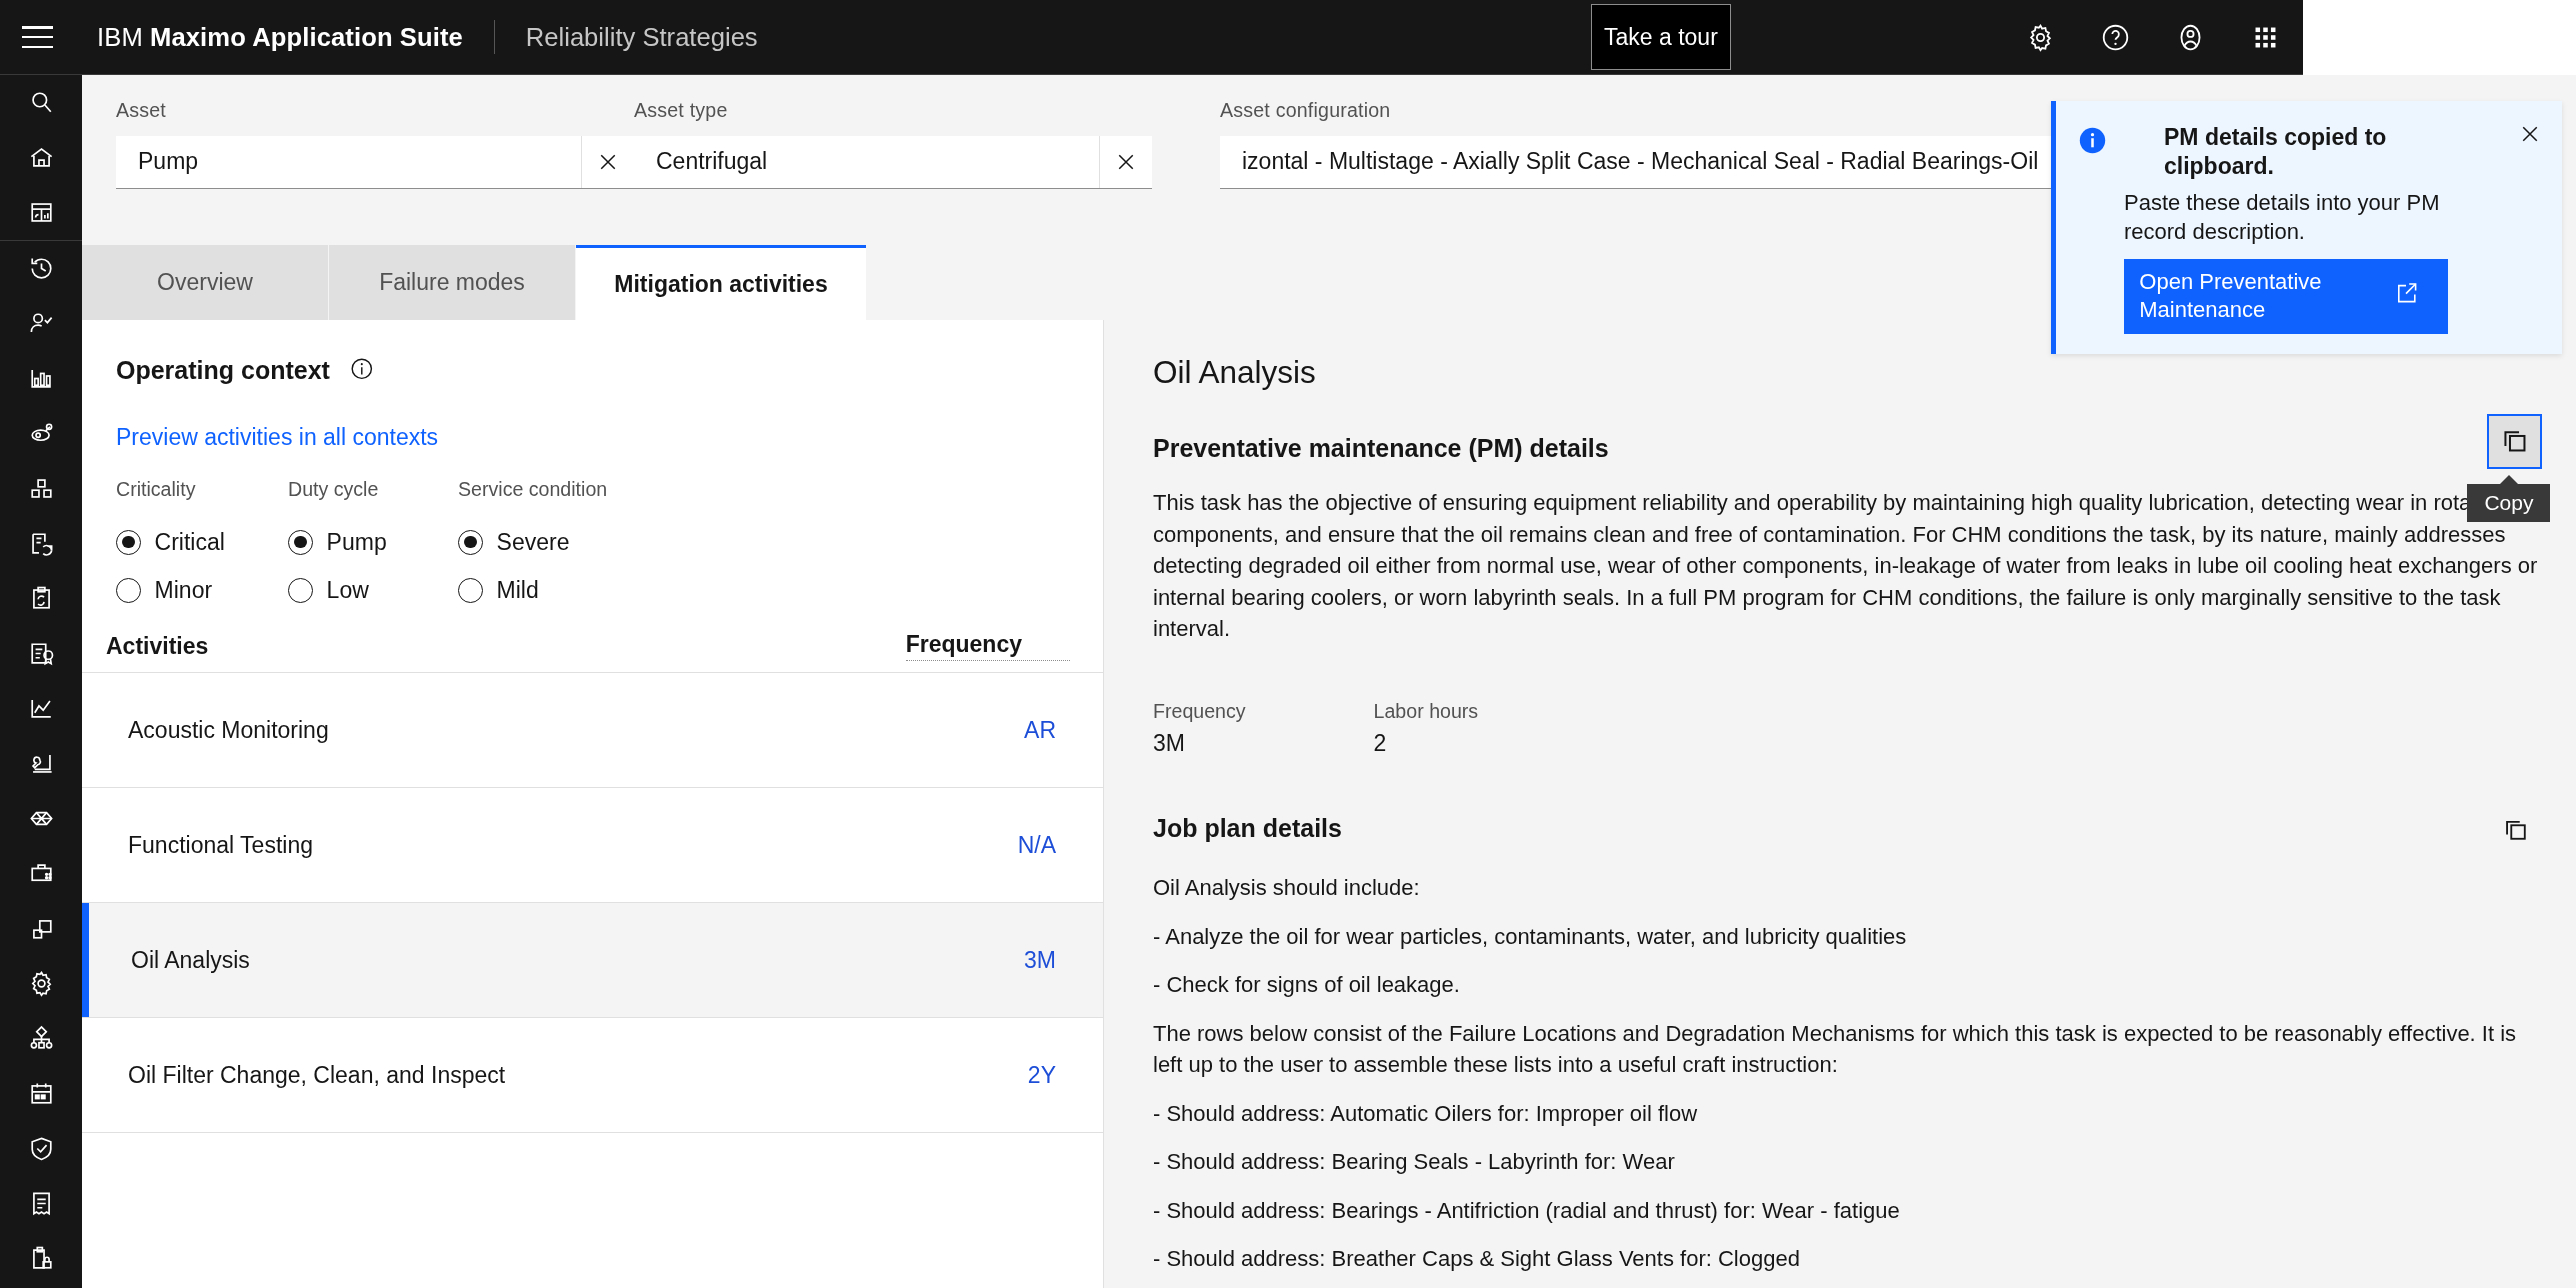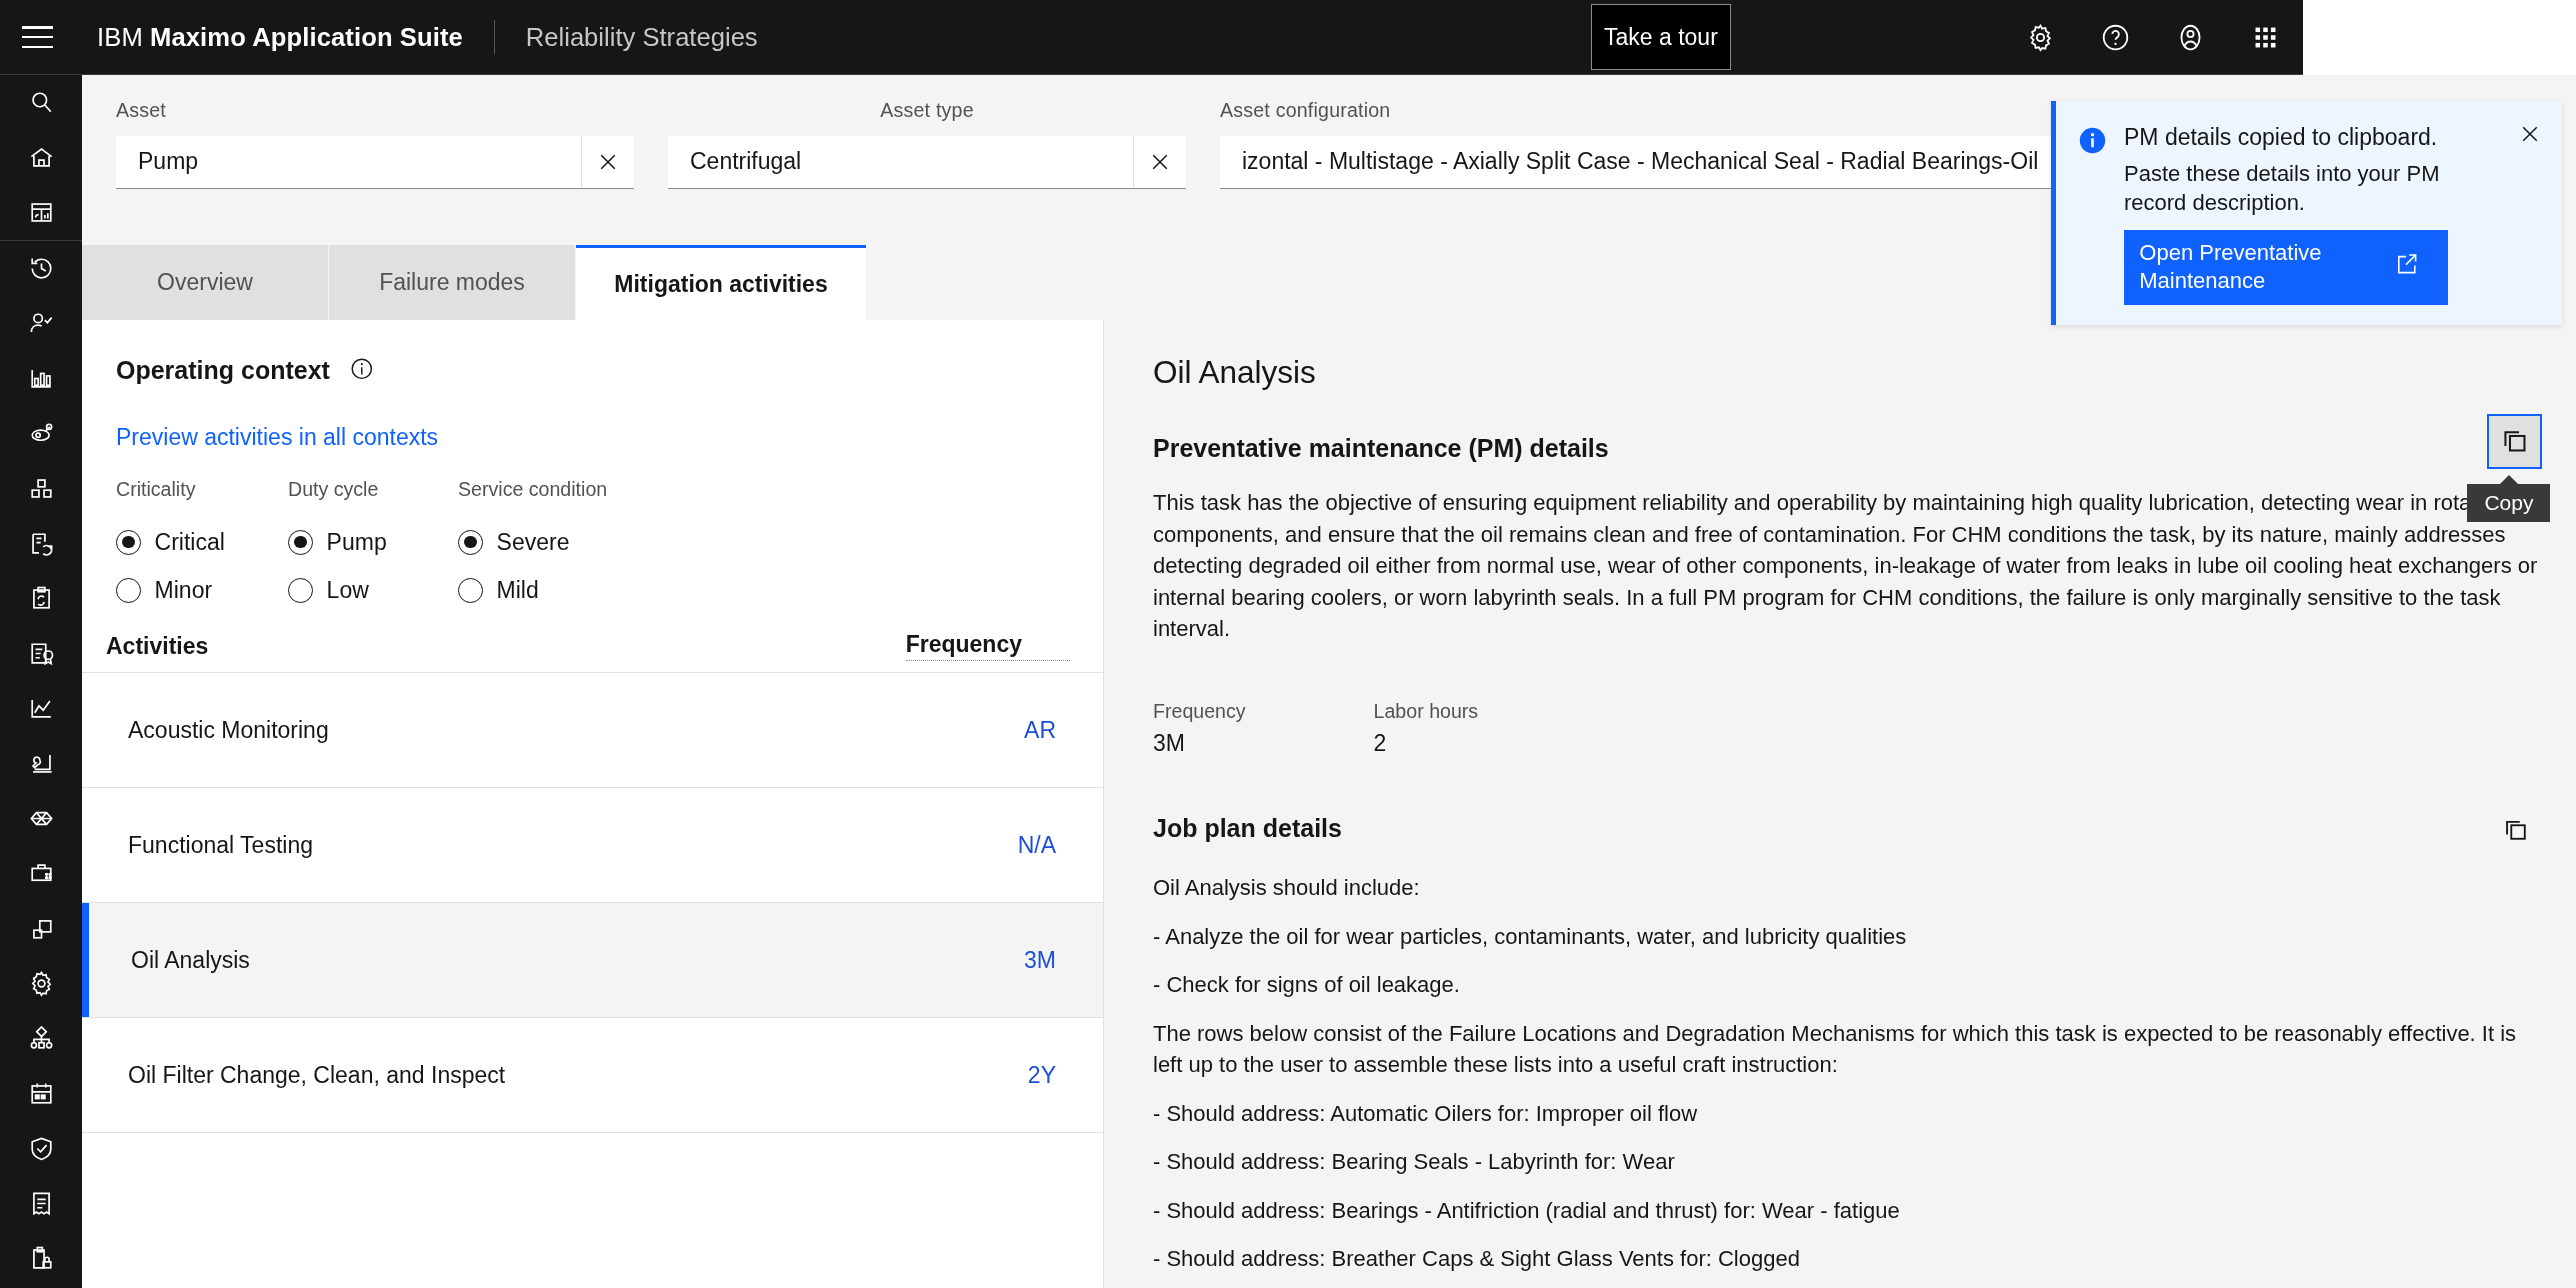--- a/index.html
+++ b/index.html
@@ -94,21 +94,21 @@
     white-space: nowrap;
   }
   .fclear {
     background: #fff; width: 53px; display: flex; align-items: center; justify-content: center;
     cursor: pointer; border-left: 0.9px solid #e0e0e0;
   }
   .fclear svg { display: block; }
 
   #fg-asset { left: 34px; width: 518px; }
   #fg-asset .finput-wrap { width: 518px; }
-  #fg-type { left: 586px; width: 518px; text-align: center; }
+  #fg-type { left: 552px; width: 518px; }
   #fg-type .finput-wrap { width: 518px; }
   #fg-conf { left: 1138px; width: 886px; }
   #fg-conf .finput-wrap { width: 886px; border-right: none; }
   #fg-conf .finput { padding-left: 22px; }
 
   
   .tabs {
     position: absolute; left: 0; top: 170px; width: 2494px; height: 75px;
     background: #f4f4f4; display: flex; align-items: stretch;
   }
@@ -237,21 +237,21 @@
   .toast {
     position: absolute; left: 2051px; top: 101px; width: 511px; min-height: 162px;
     background: #edf5ff; border-left: 5.1px solid #0f62fe;
     box-shadow: 0 1.7px 5.1px rgba(0,0,0,0.10); z-index: 50;
     padding: 22px 17px 20.4px 22px;
     display: flex; gap: 17px;
   }
   .toast-ico { flex: none; margin-top: 3.4px; }
   .toast-body { flex: 1 1 auto; padding-right: 43px; }
   .toast-title {
-    font-size: 23px; font-weight: 400; color: #161616; line-height: 29px; margin-bottom: 6.8px;
+    font-size: 23px; font-weight: 700; color: #161616; line-height: 29px; margin-bottom: 6.8px; margin-left: 40px;
   }
   .toast-msg { font-size: 22px; color: #161616; line-height: 29px; margin-bottom: 13.6px; }
   .toast-action {
     display: flex; align-items: center; justify-content: space-between;
     background: #0f62fe; color: #fff; font-size: 22px; line-height: 28px;
     padding: 8.5px 13.6px 10.2px 15.3px; cursor: pointer; max-width: 324px;
   }
   .toast-action span { padding-right: 15.3px; }
   .toast-close {
     position: absolute; right: 15.3px; top: 17px; cursor: pointer;

